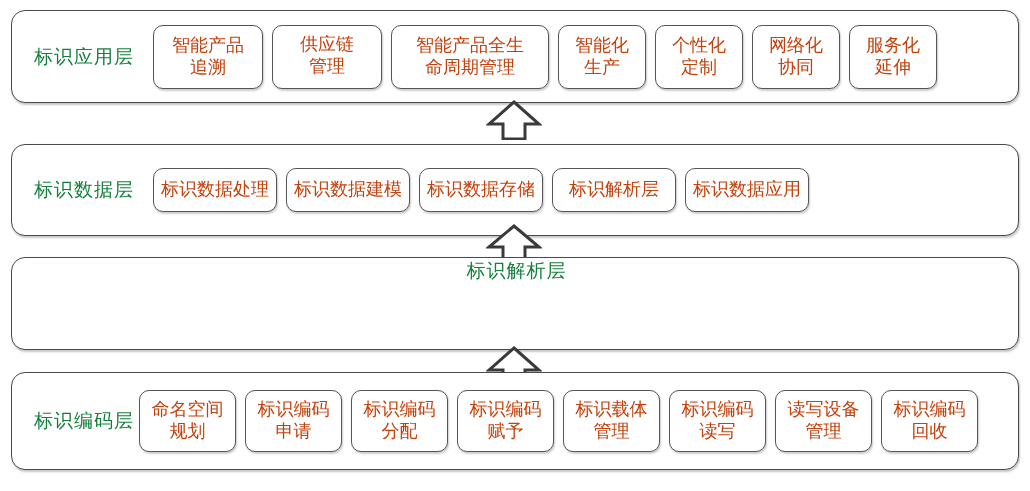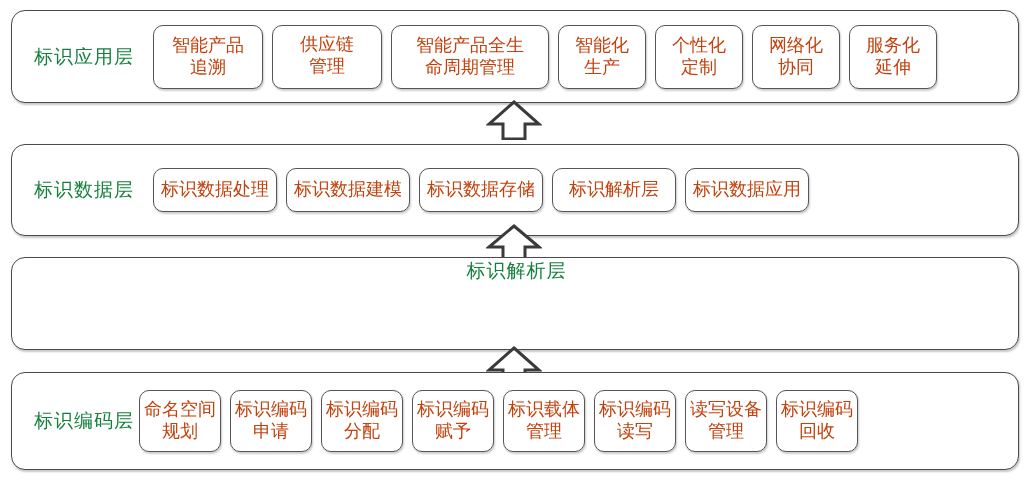--- a/index.html
+++ b/index.html
@@ -86,21 +86,21 @@
   
   #layer-res      { top: 257px; height: 93px; padding-left: 22px; flex-direction: column; }
   #layer-res .layer-label { width: 119px; }
   #layer-res .node-row { gap: 60px; padding-left: 22px; }
   #layer-res .node { height: 42px; width: 110px; }
 
   
   #layer-code     { top: 372px; height: 98px; padding-left: 22px; }
   #layer-code .layer-label { width: 105px; }
   #layer-code .node-row { gap: 9px; }
-  #layer-code .node { height: 62px; width: 82px; }
+  #layer-code .node { height: 62px; width: 97px; }
 
   
   .up-arrow {
     position: absolute;
     left: 486px;
     width: 56px;
   }
   #arrow-1 { top: 100px; height: 40px; }
   #arrow-2 { top: 224px; height: 38px; }
   #arrow-3 { top: 346px; height: 40px; }

